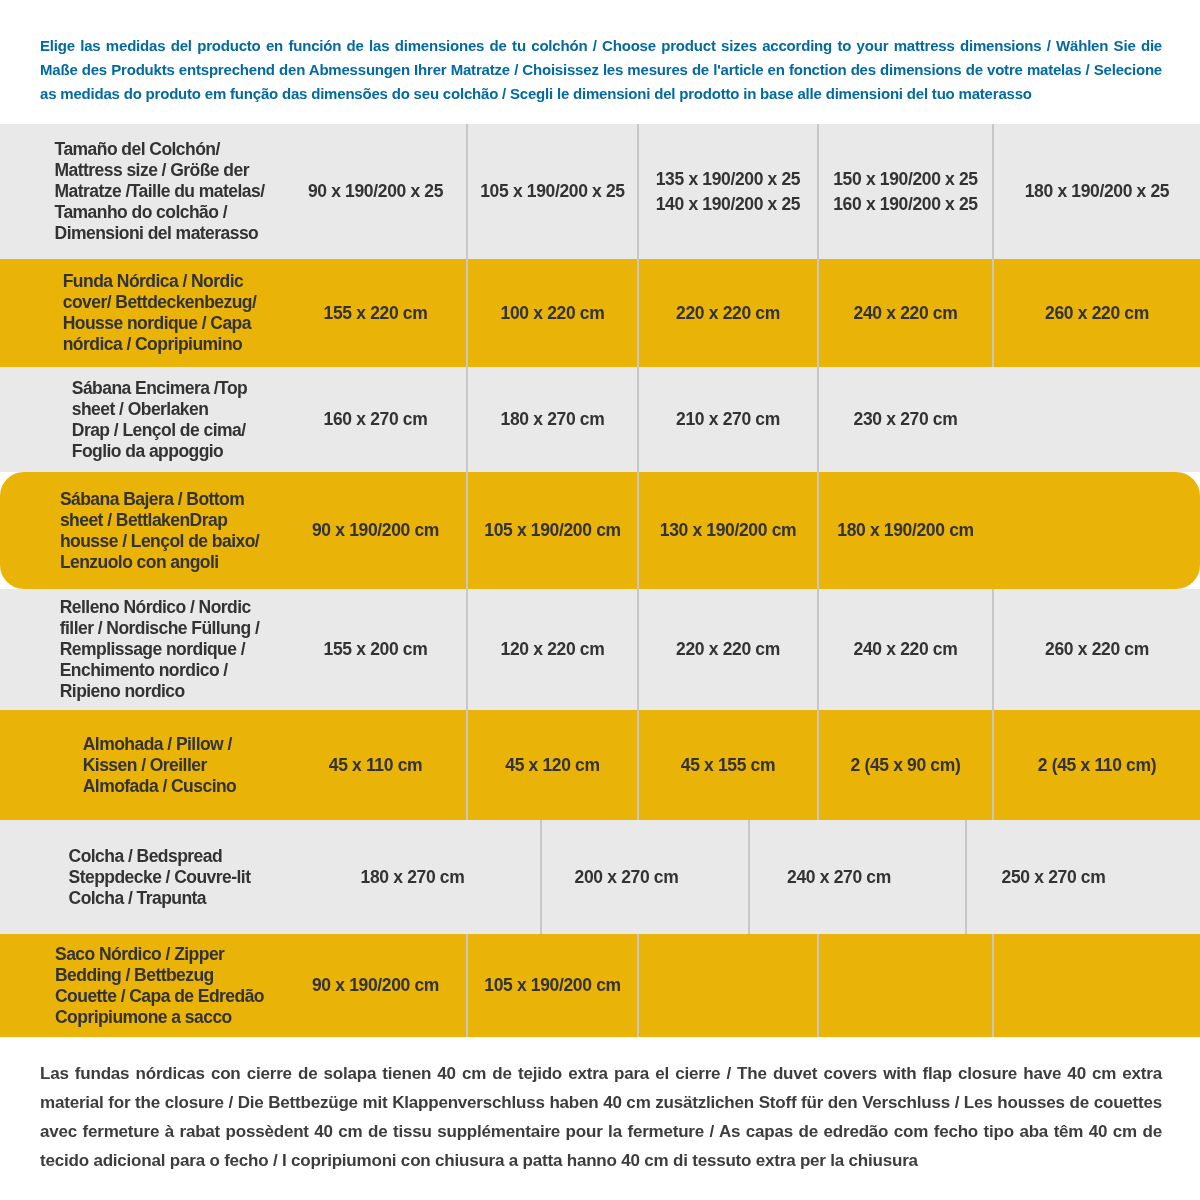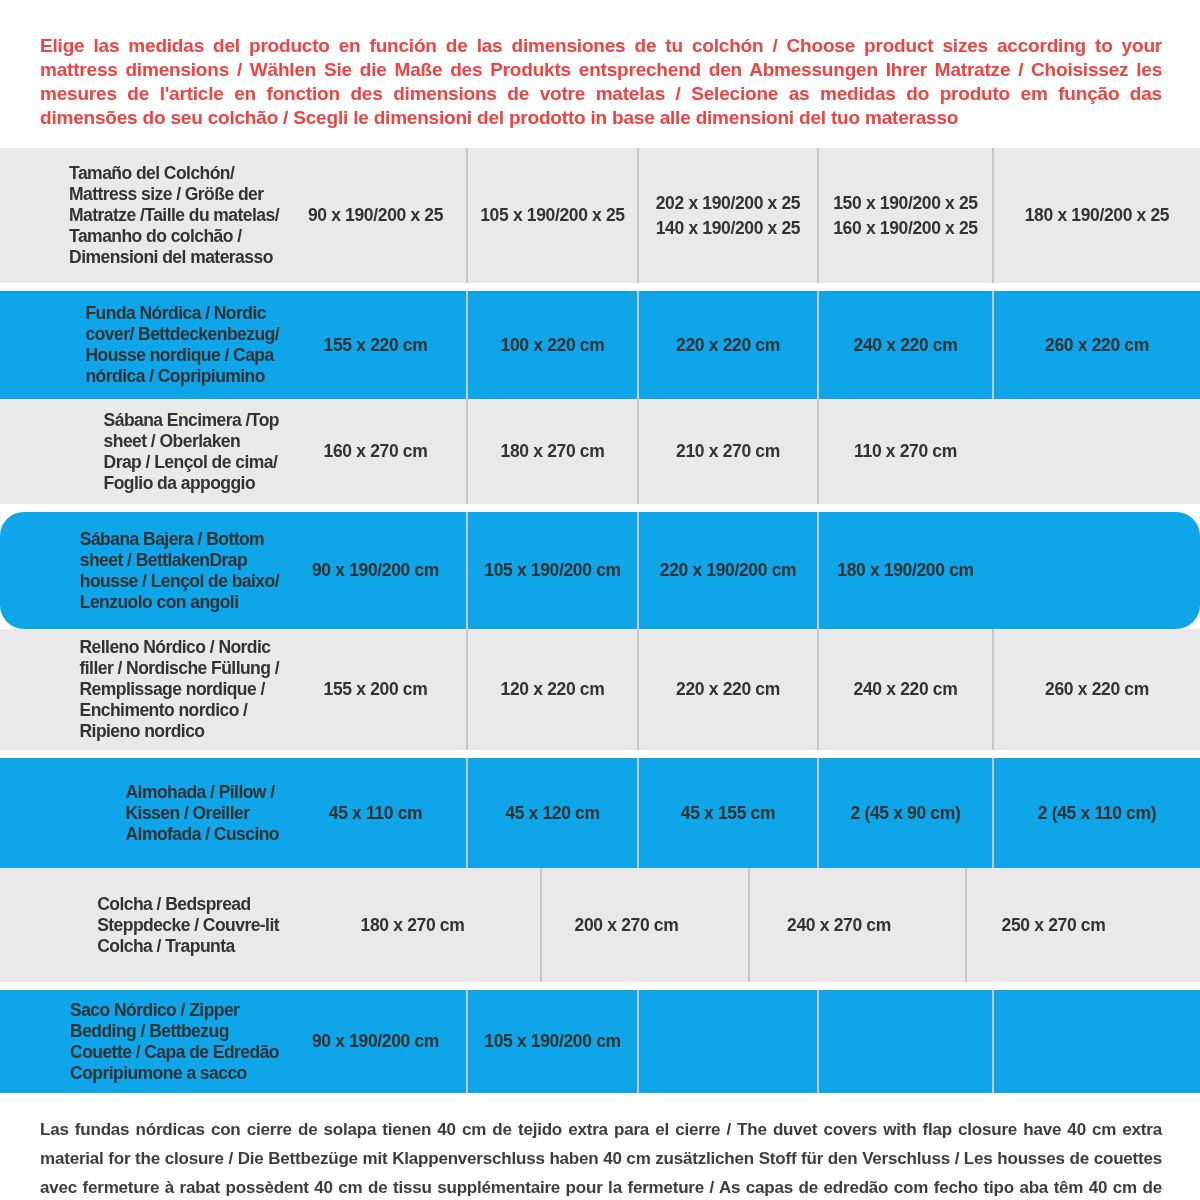--- a/index.html
+++ b/index.html
@@ -12,57 +12,57 @@
     font-family: "Liberation Sans", sans-serif;
   }
   .page {
     width: 1200px;
     height: 1200px;
     position: relative;
     box-sizing: border-box;
   }
   .intro {
     margin: 34px 38px 0 40px;
-    font-size: 19px;
+    font-size: 15px;
     font-weight: bold;
     line-height: 24px;
-    color: #ef4444;
+    color: #0369a1;
     text-align: justify;
     letter-spacing: -0.2px;
   }
   .size-table {
     margin-top: 18px;
     width: 1200px;
   }
   .t-row {
     display: grid;
     grid-template-columns: 285px 181px 171px 180px 175px 208px;
     width: 1200px;
     align-items: center;
   }
   .t-row.gray { background: #e9e9e9; }
-  .t-row.white { background: #0ea5e9; margin-top: 8px; }
+  .t-row.white { background: #eab308; }
   .rh-header { min-height: 135px; }
   .rh-2 { min-height: 108px; }
   .rh-3 { min-height: 105px; }
   .rh-4 { min-height: 117px; border-radius: 24px; }
   .rh-5 { min-height: 121px; }
   .rh-6 { min-height: 110px; }
   .rh-7 { min-height: 114px; gap: 37px; }
   .rh-8 { min-height: 103px; }
   .cell {
     height: 100%;
     display: flex;
     align-items: center;
     box-sizing: border-box;
   }
   .cell-label {
     padding-left: 40px;
     padding-right: 6px;
-    justify-content: flex-end;
+    justify-content: center;
   }
   .cell-label .label-text {
     font-size: 17.5px;
     font-weight: bold;
     line-height: 21px;
     color: #333333;
     letter-spacing: -0.55px;
     white-space: pre-line;
   }
   .cell-value {
@@ -106,21 +106,21 @@
 Tamanho do colchão /
 Dimensioni del materasso</span>
       </div>
       <div class="cell cell-value">
         <span class="value-text">90 x 190/200 x 25</span>
       </div>
       <div class="cell cell-value divided">
         <span class="value-text">105 x 190/200 x 25</span>
       </div>
       <div class="cell cell-value divided">
-        <span class="value-text">202 x 190/200 x 25
+        <span class="value-text">135 x 190/200 x 25
 140 x 190/200 x 25</span>
       </div>
       <div class="cell cell-value divided">
         <span class="value-text">150 x 190/200 x 25
 160 x 190/200 x 25</span>
       </div>
       <div class="cell cell-value divided">
         <span class="value-text">180 x 190/200 x 25</span>
       </div>
     </div>
@@ -159,39 +159,39 @@
       <div class="cell cell-value">
         <span class="value-text">160 x 270 cm</span>
       </div>
       <div class="cell cell-value divided">
         <span class="value-text">180 x 270 cm</span>
       </div>
       <div class="cell cell-value divided">
         <span class="value-text">210 x 270 cm</span>
       </div>
       <div class="cell cell-value divided">
-        <span class="value-text">110 x 270 cm</span>
+        <span class="value-text">230 x 270 cm</span>
       </div>
     </div>
 
     <div class="t-row white rh-4">
       <div class="cell cell-label">
         <span class="label-text">Sábana Bajera / Bottom
 sheet / BettlakenDrap
 housse / Lençol de baixo/
 Lenzuolo con angoli</span>
       </div>
       <div class="cell cell-value">
         <span class="value-text">90 x 190/200 cm</span>
       </div>
       <div class="cell cell-value divided">
         <span class="value-text">105 x 190/200 cm</span>
       </div>
       <div class="cell cell-value divided">
-        <span class="value-text">220 x 190/200 cm</span>
+        <span class="value-text">130 x 190/200 cm</span>
       </div>
       <div class="cell cell-value divided">
         <span class="value-text">180 x 190/200 cm</span>
       </div>
     </div>
 
     <div class="t-row gray rh-5">
       <div class="cell cell-label">
         <span class="label-text">Relleno Nórdico / Nordic
 filler / Nordische Füllung /

